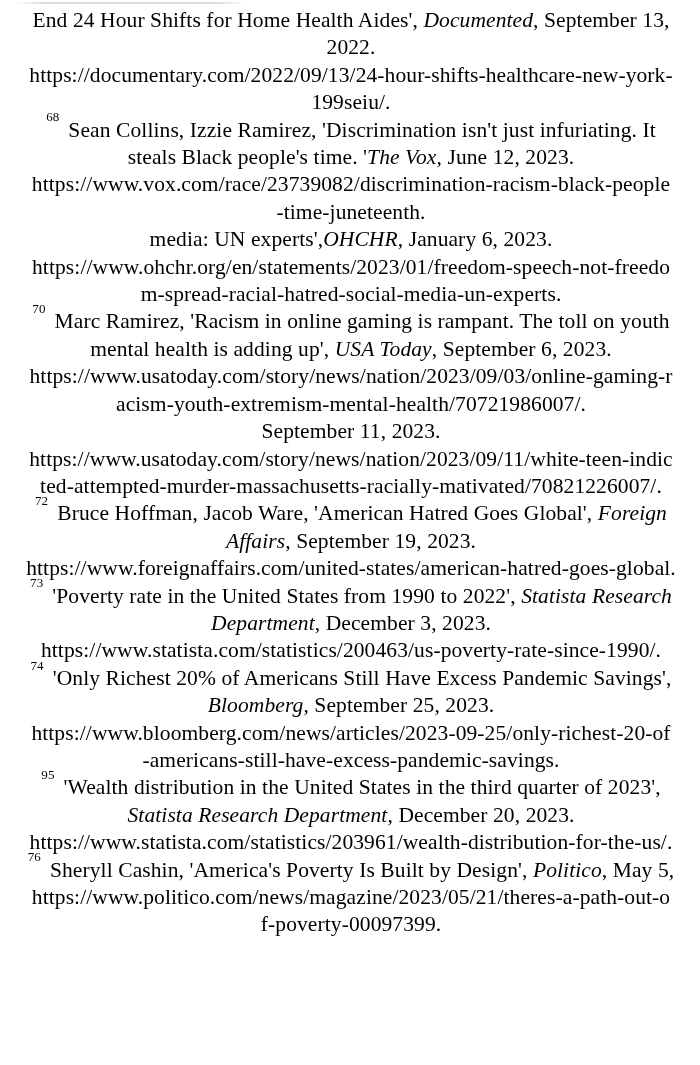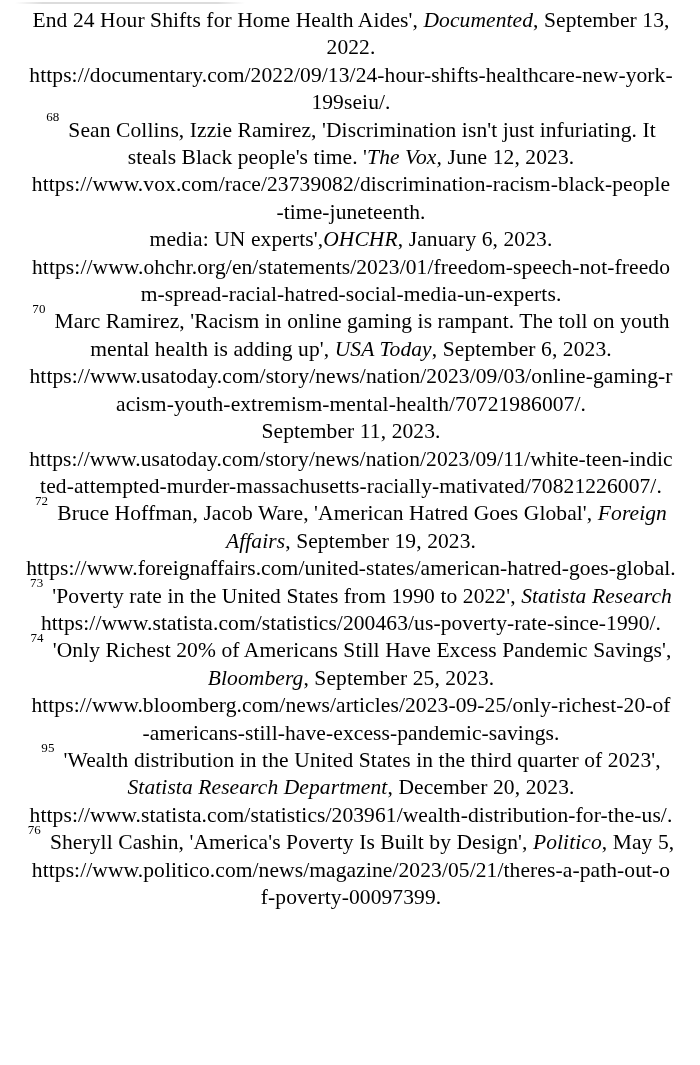--- a/index.html
+++ b/index.html
@@ -91,20 +91,21 @@
         <div class="line"><span class="rm">https://www.usatoday.com/story/news/nation/2023/09/11/white-teen-indic</span></div>
         <div class="line"><span class="rm">ted-attempted-murder-massachusetts-racially-mativated/70821226007/.</span></div>
       </div>
       <div class="footnote">
         <div class="line"><sup class="fn-marker">72</sup><span class="rm">Bruce Hoffman, Jacob Ware, 'American Hatred Goes Global', </span><span class="it">Foreign</span></div>
         <div class="line"><span class="it">Affairs</span><span class="rm">, September 19, 2023.</span></div>
         <div class="line"><span class="rm">https://www.foreignaffairs.com/united-states/american-hatred-goes-global.</span></div>
       </div>
       <div class="footnote">
         <div class="line"><sup class="fn-marker">73</sup><span class="rm">'Poverty rate in the United States from 1990 to 2022', </span><span class="it">Statista Research</span></div>
+        <div class="line"><span class="it">Department</span><span class="rm">, December 3, 2023.</span></div>
         <div class="line"><span class="rm">https://www.statista.com/statistics/200463/us-poverty-rate-since-1990/.</span></div>
       </div>
       <div class="footnote">
         <div class="line"><sup class="fn-marker">74</sup><span class="rm">'Only Richest 20% of Americans Still Have Excess Pandemic Savings',</span></div>
         <div class="line"><span class="it">Bloomberg</span><span class="rm">, September 25, 2023.</span></div>
         <div class="line"><span class="rm">https://www.bloomberg.com/news/articles/2023-09-25/only-richest-20-of</span></div>
         <div class="line"><span class="rm">-americans-still-have-excess-pandemic-savings.</span></div>
       </div>
       <div class="footnote">
         <div class="line"><sup class="fn-marker">95</sup><span class="rm">'Wealth distribution in the United States in the third quarter of 2023',</span></div>

